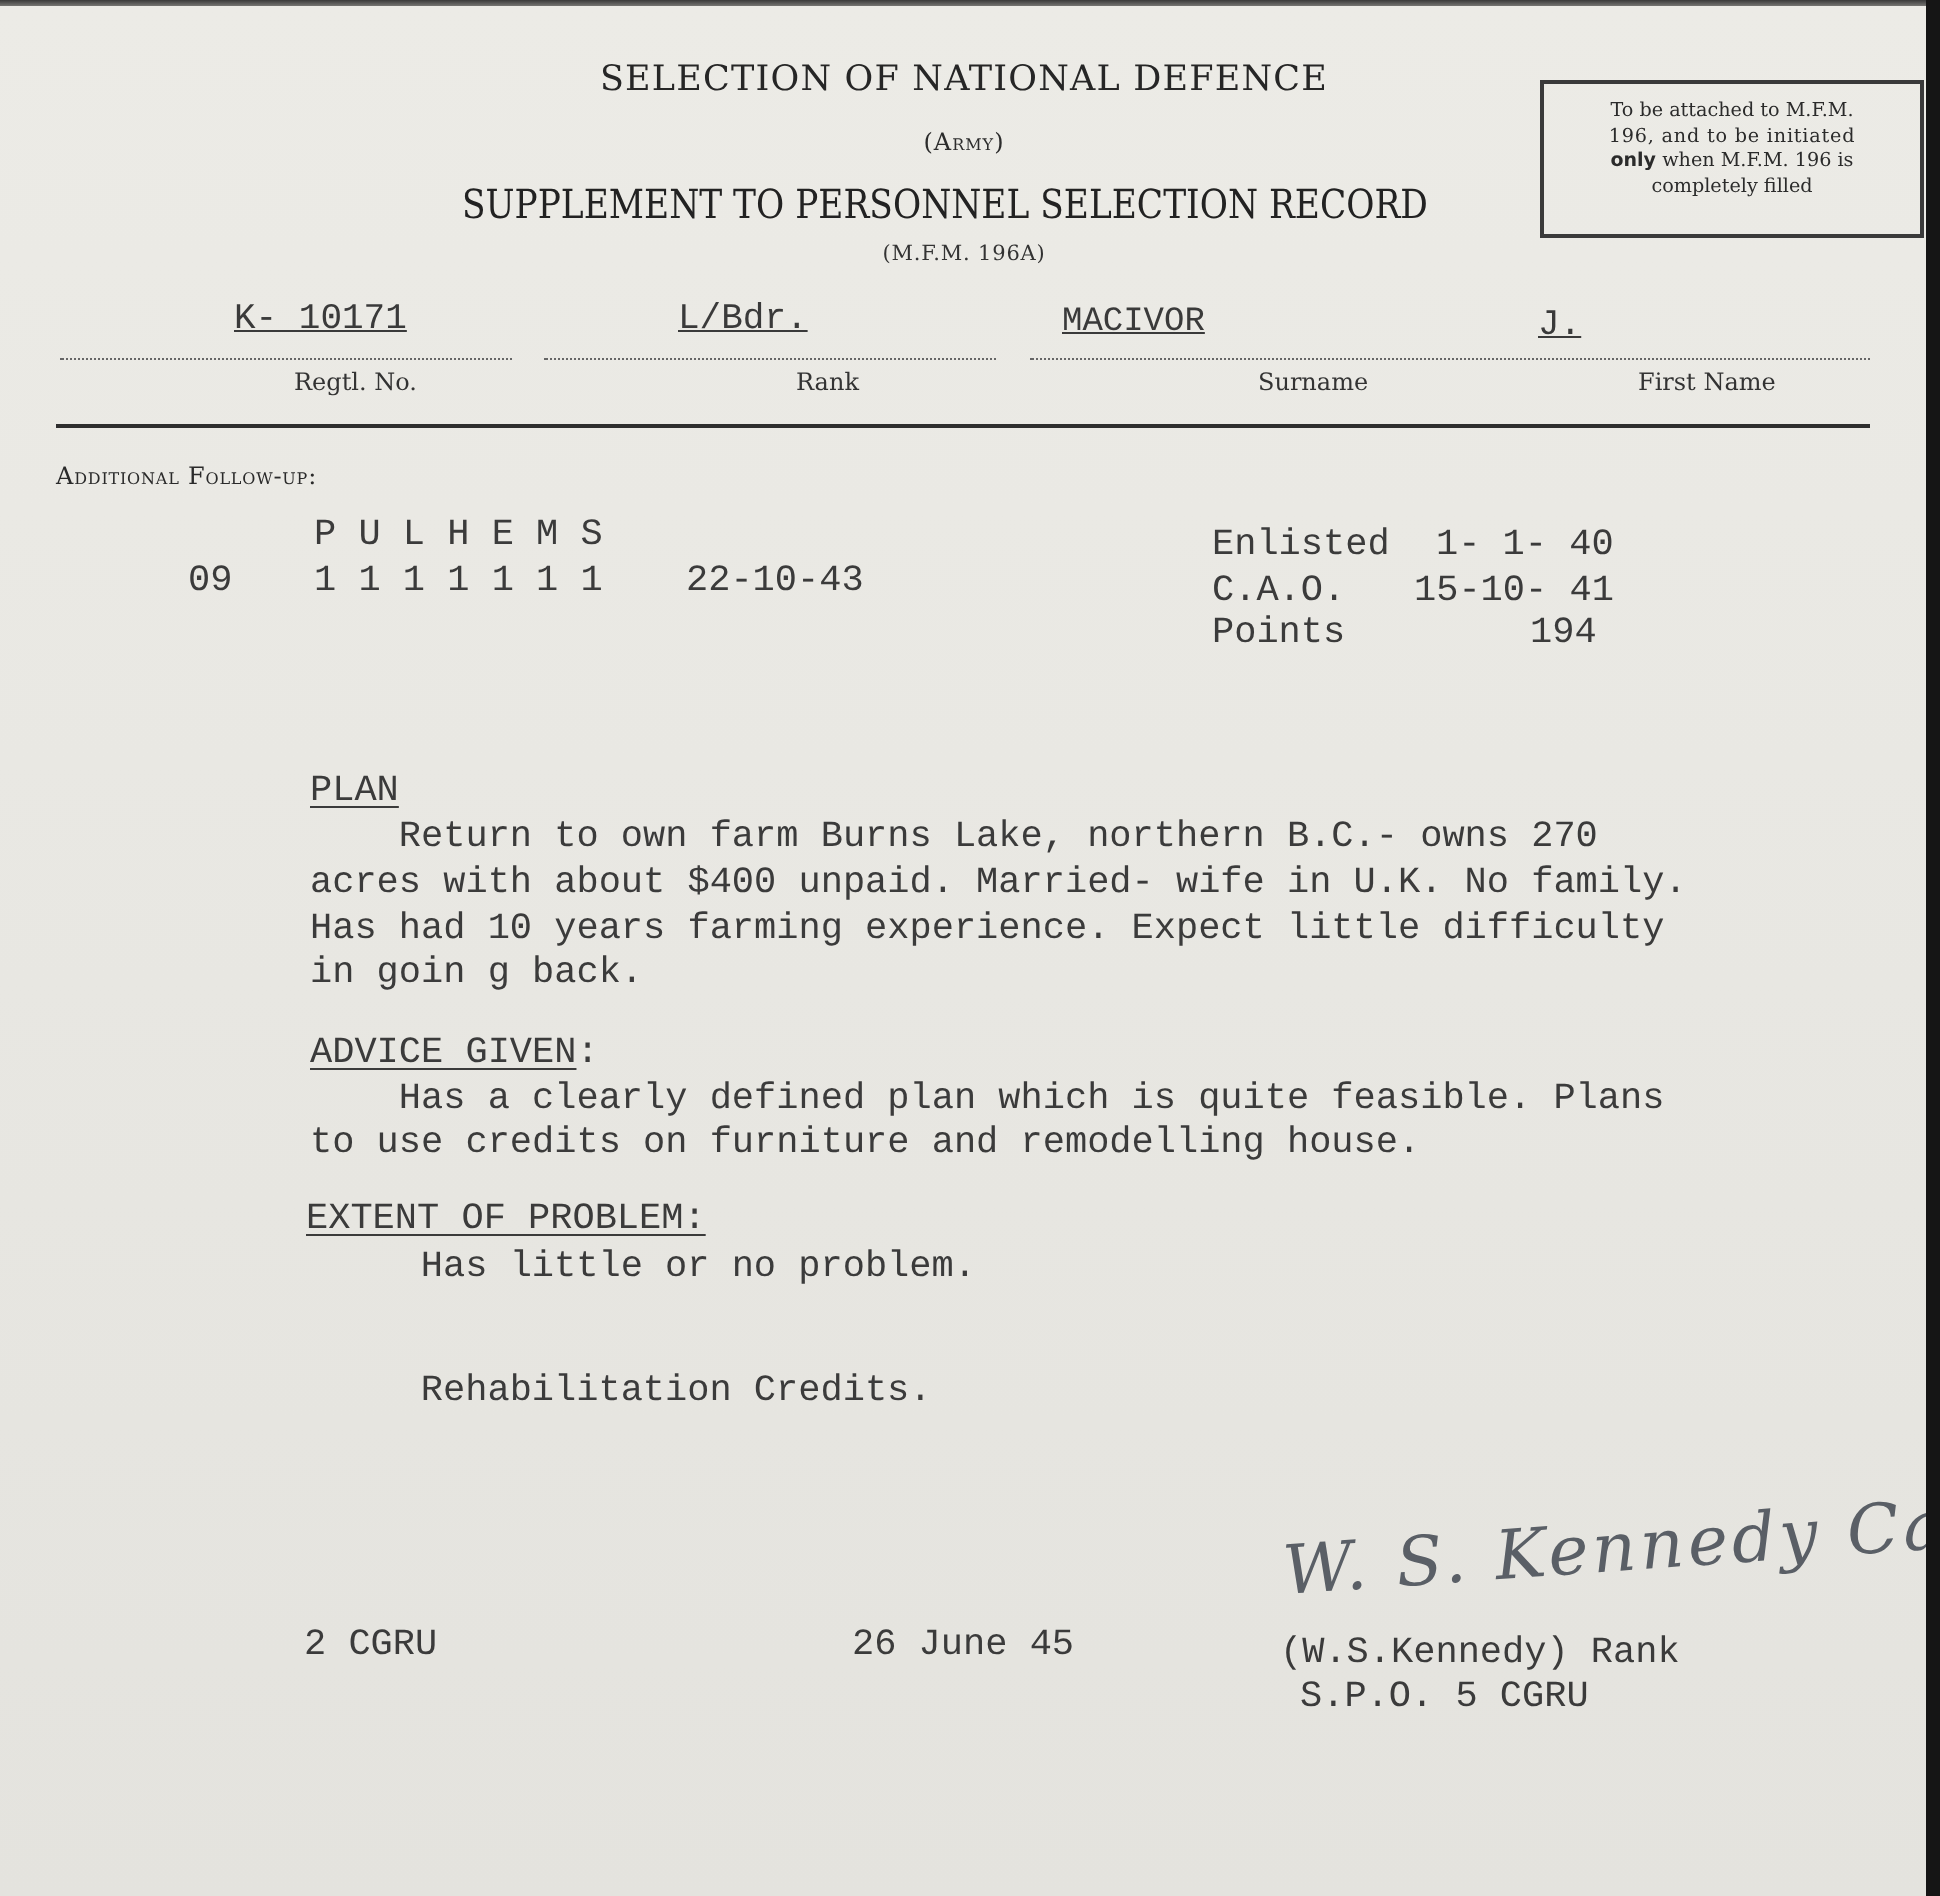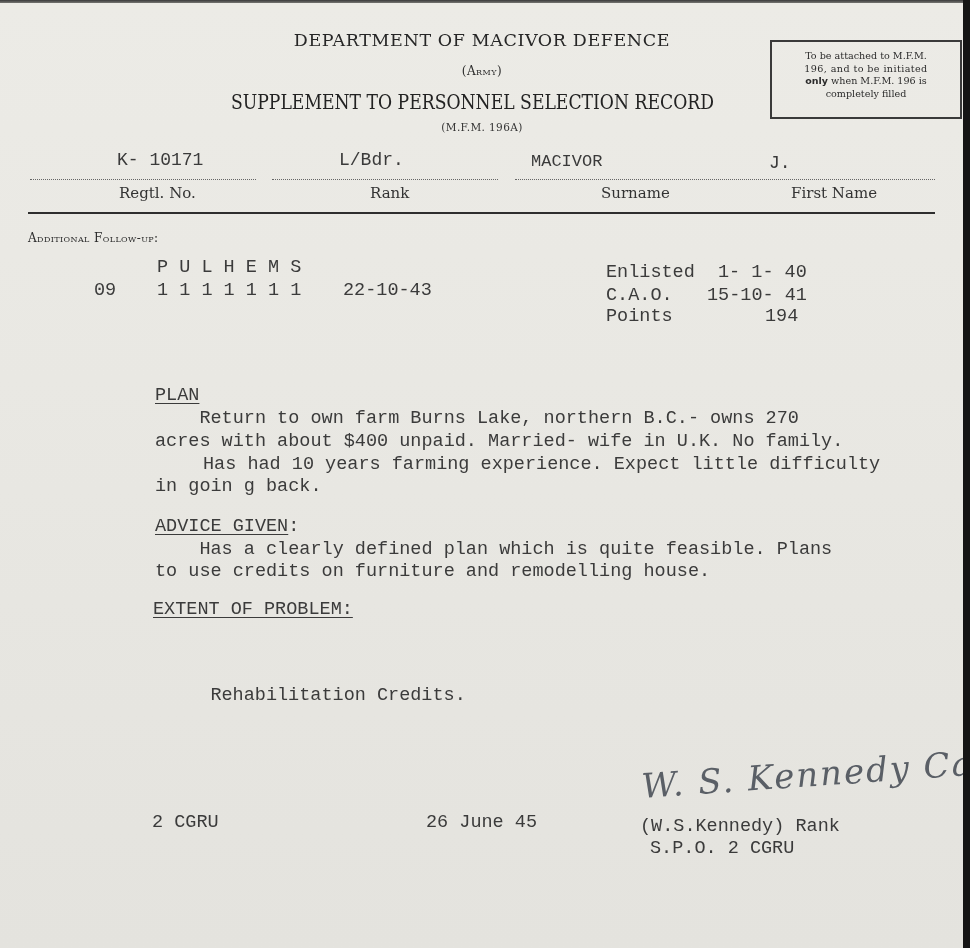--- a/index.html
+++ b/index.html
@@ -29,21 +29,21 @@
       background: linear-gradient(180deg, #3a3a3a, #8a8985);
     }
     .right-edge {
       position: absolute;
       right: 0; top: 0;
       width: 7px; height: 948px;
       background: #151515;
     }
     .abs { position: absolute; }
     .serif { font-family: "DejaVu Serif", "Liberation Serif", serif; }
-    .mono { font-family: "Liberation Mono", "DejaVu Sans Mono", monospace; color: #3a3a3a; }
+    .mono { font-family: "Liberation Mono", "DejaVu Sans Mono", monospace; color: #3a3a3a; text-decoration: underline; }
 
     .dept-title {
       left: 0; width: 964px; top: 27px;
       text-align: center;
       font-size: 17.5px;
       letter-spacing: 0.6px;
       color: #262626;
     }
     .army {
       left: 0; width: 964px; top: 61px;
@@ -85,23 +85,24 @@
 
     .field-value {
       font-size: 18px;
       white-space: nowrap;
     }
     .dotline {
       height: 0;
       border-top: 1.5px dotted #666;
     }
     .field-label {
-      font-size: 15px;
+      font-size: 12px;
       color: #333;
       white-space: nowrap;
+      margin-left: 28px;
     }
     .heavy-rule {
       left: 28px; top: 209px;
       width: 907px; height: 2px;
       background: #2e2e2e;
     }
     .followup {
       left: 28px; top: 228px;
       font-size: 12px;
       font-variant: small-caps;
@@ -134,21 +135,21 @@
       font-weight: 300;
     }
   </style>
 </head>
 <body>
 
 <div class="top-edge"></div>
 
 <div class="paper">
 
-  <div class="abs serif dept-title">DEPARTMENT OF MACIVOR DEFENCE</div>
+  <div class="abs serif dept-title">SELECTION OF NATIONAL DEFENCE</div>
   <div class="abs serif army">(Army)</div>
   <div class="abs serif supp-title" style="left:231px;text-align:left;">SUPPLEMENT TO PERSONNEL SELECTION RECORD</div>
   <div class="abs serif form-code">(M.F.M. 196A)</div>
 
   <div class="abs serif notice-box">
     <div>To be attached to M.F.M.</div>
     <div style="letter-spacing:0.4px;">196, and to be initiated</div>
     <div><b style="font-family:'DejaVu Sans',sans-serif;font-size:9.5px;">only</b><span> when M.F.M. 196 is</span></div>
     <div>completely filled</div>
   </div>
@@ -179,31 +180,32 @@
   <div class="abs tw" style="left:606px;top:258px;">Enlisted</div>
   <div class="abs tw" style="left:718px;top:258px;">1- 1- 40</div>
   <div class="abs tw" style="left:606px;top:281px;">C.A.O.</div>
   <div class="abs tw" style="left:707px;top:281px;">15-10- 41</div>
   <div class="abs tw" style="left:606px;top:302px;">Points</div>
   <div class="abs tw" style="left:765px;top:302px;">194</div>
 
   <div class="abs tw section-heading" style="left:155px;top:381px;">PLAN</div>
   <div class="abs tw" style="left:155px;top:404px;">    Return to own farm Burns Lake, northern B.C.- owns 270</div>
   <div class="abs tw" style="left:155px;top:427px;">acres with about $400 unpaid. Married- wife in U.K. No family.</div>
-  <div class="abs tw" style="left:155px;top:450px;margin-left:48px;">Has had 10 years farming experience. Expect little difficulty</div>
+  <div class="abs tw" style="left:155px;top:450px;">Has had 10 years farming experience. Expect little difficulty</div>
   <div class="abs tw" style="left:155px;top:472px;">in goin g back.</div>
 
   <div class="abs tw" style="left:155px;top:512px;"><span class="section-heading">ADVICE GIVEN</span><span>:</span></div>
   <div class="abs tw" style="left:155px;top:535px;">    Has a clearly defined plan which is quite feasible. Plans</div>
   <div class="abs tw section-heading" style="left:153px;top:595px;">EXTENT OF PROBLEM:</div>
 
   <div class="abs tw" style="left:155px;top:557px;">to use credits on furniture and remodelling house.</div>
+  <div class="abs tw" style="left:166px;top:619px;">    Has little or no problem.</div>
 
   <div class="abs tw" style="left:166px;top:681px;">    Rehabilitation Credits.</div>
 
   <div class="abs tw" style="left:152px;top:808px;">2 CGRU</div>
   <div class="abs tw" style="left:426px;top:808px;">26 June 45</div>
   <div class="abs signature">W. S. Kennedy Capt.</div>
   <div class="abs tw" style="left:640px;top:812px;">(W.S.Kennedy) Rank</div>
-  <div class="abs tw" style="left:650px;top:834px;">S.P.O. 2 CGRU</div>
+  <div class="abs tw" style="left:650px;top:834px;">S.P.O. 5 CGRU</div>
 </div>
 
 <div class="right-edge"></div>
 
 </body></html>

